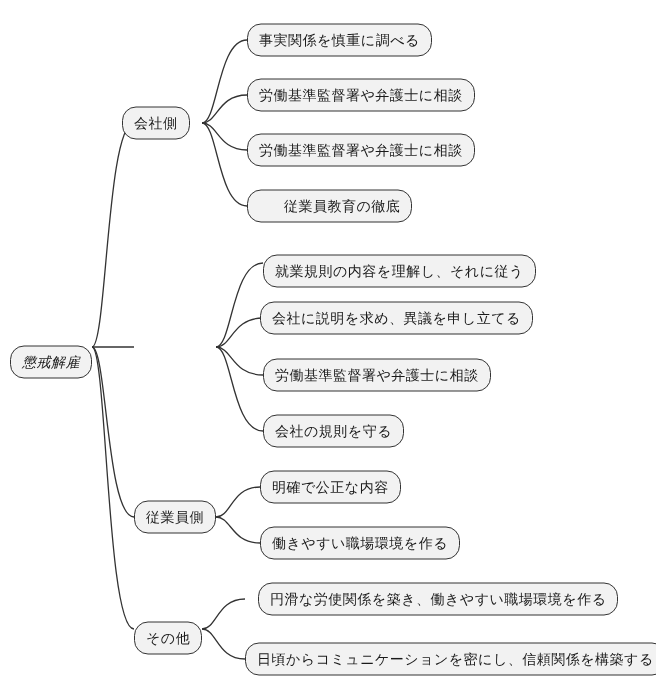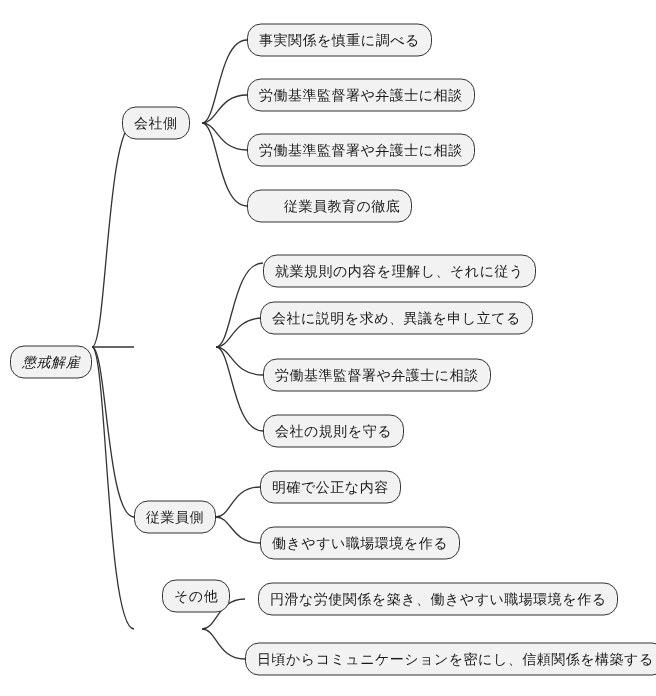--- a/index.html
+++ b/index.html
@@ -68,16 +68,16 @@
     <div class="node leaf-node" style="left: 247px; top: 95px;">労働基準監督署や弁護士に相談</div>
     <div class="node leaf-node" style="left: 247px; top: 150px;">労働基準監督署や弁護士に相談</div>
     <div class="node leaf-node" style="left: 247px; top: 206px; padding-left: 36px;">従業員教育の徹底</div>
     <div class="node leaf-node" style="left: 263px; top: 263px; margin-top: 8px;">就業規則の内容を理解し、それに従う</div>
     <div class="node leaf-node" style="left: 260px; top: 318px; text-align: right;">会社に説明を求め、異議を申し立てる</div>
     <div class="node leaf-node" style="left: 263px; top: 375px;">労働基準監督署や弁護士に相談</div>
     <div class="node leaf-node" style="left: 263px; top: 431px;">会社の規則を守る</div>
     <div class="node branch-node" style="left: 134px; top: 517px;">従業員側</div>
     <div class="node leaf-node" style="left: 260px; top: 487px;">明確で公正な内容</div>
     <div class="node leaf-node" style="left: 260px; top: 543px;">働きやすい職場環境を作る</div>
-    <div class="node branch-node" style="left: 134px; top: 596px; margin-left: 28px;">その他</div>
+    <div class="node branch-node" style="left: 134px; top: 638px;">その他</div>
     <div class="node leaf-node" style="left: 245px; top: 599px; margin-left: 13px;">円滑な労使関係を築き、働きやすい職場環境を作る</div>
     <div class="node leaf-node" style="left: 245px; top: 659px;">日頃からコミュニケーションを密にし、信頼関係を構築する</div>
   </div>
 
 </body></html>

